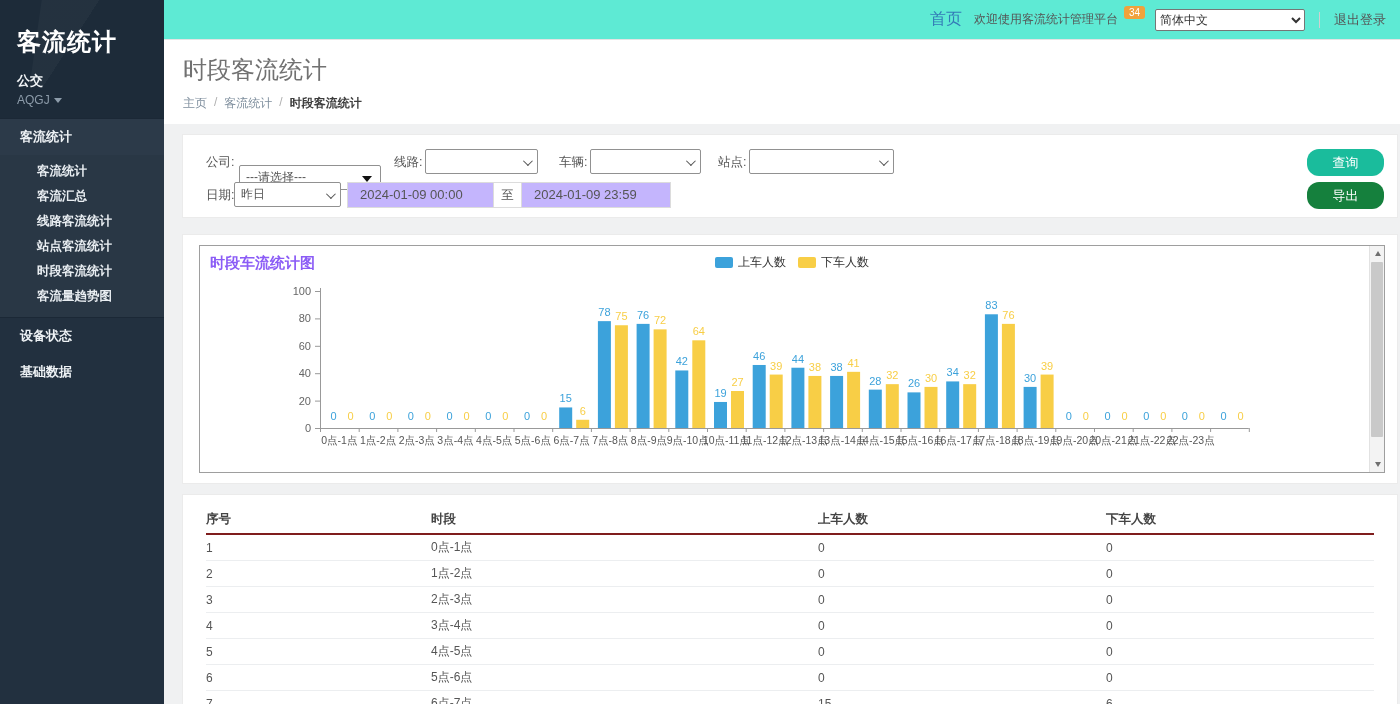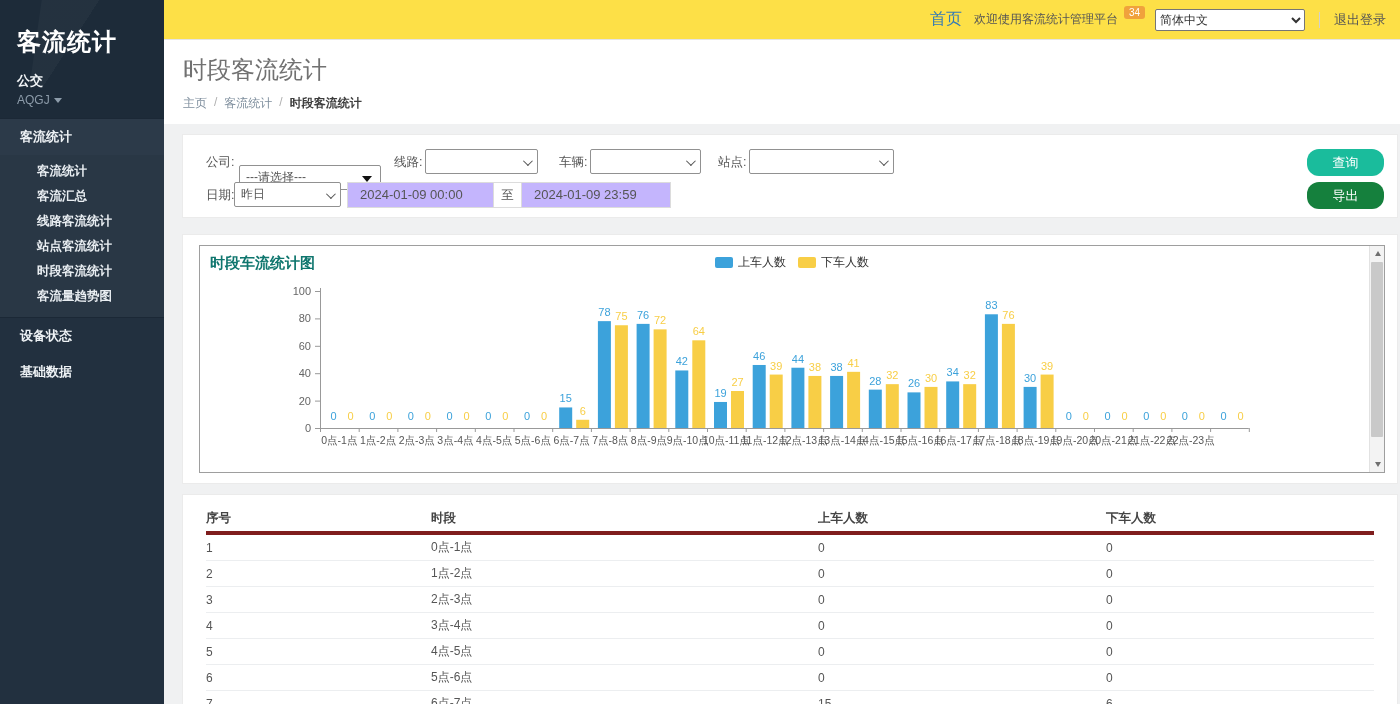--- a/index.html
+++ b/index.html
@@ -19,21 +19,21 @@
   .caret-down { width:0; height:0; border-left:4px solid transparent; border-right:4px solid transparent; border-top:5px solid #8d9caa; display:inline-block; }
   .menu { margin-top:0; }
   .menu-parent { height:36px; line-height:36px; padding-left:20px; color:#eef2f5; font-size:13px; font-weight:bold; cursor:pointer; }
   .menu-section.open { background:#2c3a49; border-top:1px solid #1b2836; border-bottom:1px solid #1b2836; }
   .menu-section.open .submenu { background:#293745; padding:4px 0 8px; }
   .submenu-item { height:25px; line-height:25px; padding-left:37px; color:#e9eef2; font-size:12.5px; font-weight:bold; cursor:pointer; }
 
   
   .main { flex:1; display:flex; flex-direction:column; height:704px; overflow:hidden; }
 
-  .topbar { height:40px; background:#fde047; border-bottom:1px solid #e4e4e4; display:flex; align-items:center; justify-content:flex-end; padding-right:14px; gap:10px; }
+  .topbar { height:40px; background:#5eead4; border-bottom:1px solid #e4e4e4; display:flex; align-items:center; justify-content:flex-end; padding-right:14px; gap:10px; }
   .home-link { color:#337ab7; font-size:16px; text-decoration:none; cursor:pointer; margin-right:2px; }
   .welcome-text { color:#555; font-size:12px; }
   .notif-badge { background:#f0a23c; color:#fff; font-size:10px; border-radius:3px; padding:1px 5px; position:relative; top:-7px; margin-left:-4px; }
   .lang-select { width:150px; height:22px; font-size:12px; color:#333; border:1px solid #767676; border-radius:2px; background:#fff; font-family:inherit; }
   .topbar-divider { width:1px; height:16px; background:#d0d0d0; margin:0 4px; }
   .logout-link { color:#555; font-size:13px; cursor:pointer; }
 
   .title-band { background:#ffffff; padding:14px 0 12px 19px; }
   .page-title { color:#717171; font-size:24px; font-weight:normal; }
   .breadcrumb { margin-top:9px; font-size:12px; color:#b0b0b0; display:flex; gap:7px; }
@@ -52,35 +52,35 @@
   .sel .tri { position:absolute; right:8px; top:10px; width:0; height:0; border-left:5px solid transparent; border-right:5px solid transparent; border-top:6px solid #111; }
   .date-input { position:absolute; height:26px; background:#c4b5fd; border:1px solid #dcdcdc; color:#555; font-size:13px; line-height:24px; padding-left:12px; }
   .date-sep { position:absolute; height:26px; width:27px; background:#fff; border-top:1px solid #dcdcdc; border-bottom:1px solid #dcdcdc; color:#555; font-size:12.5px; text-align:center; line-height:24px; }
   .btn { position:absolute; width:77px; height:27px; border:none; border-radius:12px; color:#fff; font-size:13px; font-family:inherit; cursor:pointer; }
   .btn-query { background:#1abc9c; }
   .btn-export { background:#15803d; }
 
   
   .chart-card { position:relative; height:250px; margin-bottom:10px; }
   .chart-box { position:absolute; left:16px; top:10px; right:12px; height:228px; border:1px solid #9e9e9e; background:#fff; overflow:hidden; }
-  .chart-title { position:absolute; left:10px; top:8px; font-size:15px; font-weight:bold; color:#0f766e; }
+  .chart-title { position:absolute; left:10px; top:8px; font-size:15px; font-weight:bold; color:#8b5cf6; }
   .chart-legend { position:absolute; left:50%; transform:translateX(-50%); top:8px; display:flex; align-items:center; gap:12px; font-size:12px; color:#333; }
   .legend-item { display:flex; align-items:center; gap:5px; cursor:pointer; }
   .legend-swatch { width:18px; height:11px; border-radius:2px; display:inline-block; }
   .vscrollbar { position:absolute; right:0; top:0; bottom:0; width:15px; background:#f3f3f3; border-left:1px solid #e2e2e2; }
   .vs-btn { position:absolute; left:0; width:15px; height:15px; background:#f3f3f3; display:flex; align-items:center; justify-content:center; cursor:pointer; }
   .vs-up { top:0; } .vs-down { bottom:0; }
   .vs-tri-up { width:0; height:0; border-left:3.5px solid transparent; border-right:3.5px solid transparent; border-bottom:5px solid #6f6f6f; }
   .vs-tri-down { width:0; height:0; border-left:3.5px solid transparent; border-right:3.5px solid transparent; border-top:5px solid #6f6f6f; }
   .vs-thumb { position:absolute; left:1px; top:16px; width:12px; height:175px; background:#c9c9c9; border-radius:1px; cursor:grab; }
 
   
   .table-card { position:relative; min-height:216px; height:216px; padding:10px 23px 0; overflow:hidden; }
   .t-row { display:grid; grid-template-columns:225px 387px 288px 1fr; align-items:center; }
-  .t-head { height:30px; border-bottom:4px solid #7f1d1d; font-size:12.5px; font-weight:bold; color:#444; }
+  .t-head { height:30px; border-bottom:2px solid #7f1d1d; font-size:12.5px; font-weight:bold; color:#444; }
   .t-body .t-row { height:26px; border-bottom:1px solid #eceef0; font-size:12px; color:#555; }
 </style>
 </head>
 <body>
 
 <div class="app">
 
   <aside class="sidebar">
     <div class="logo-area">
       <div class="logo-title">客流统计</div>

